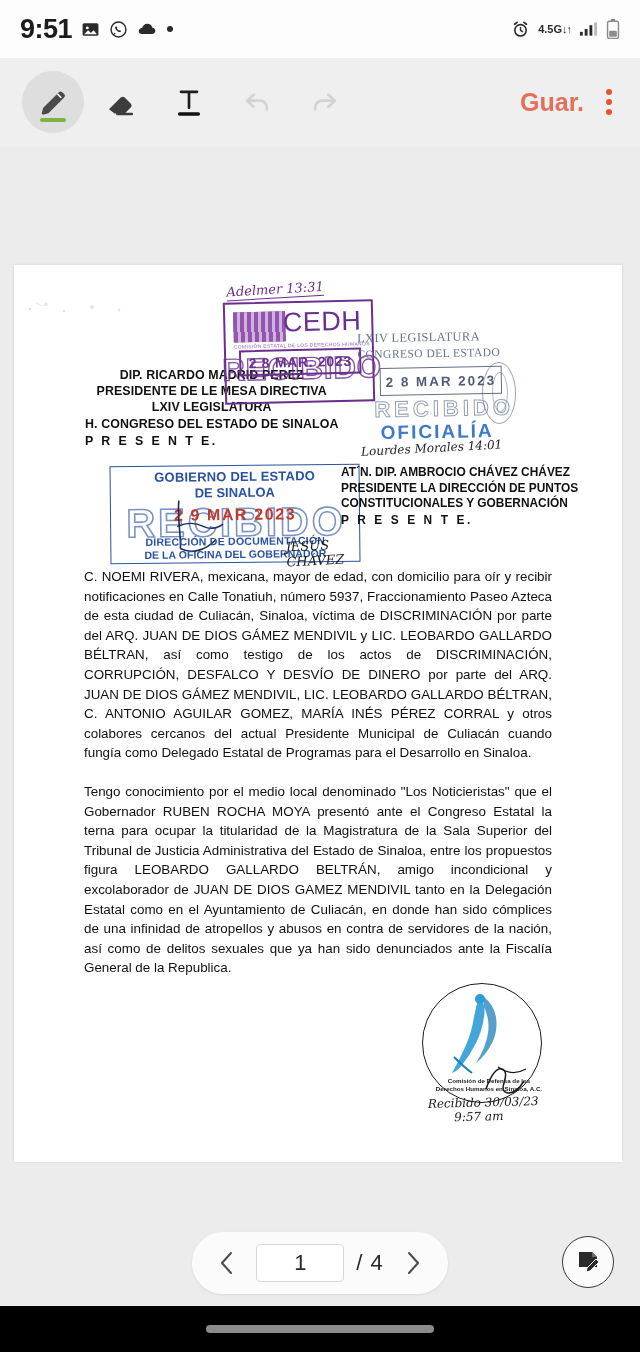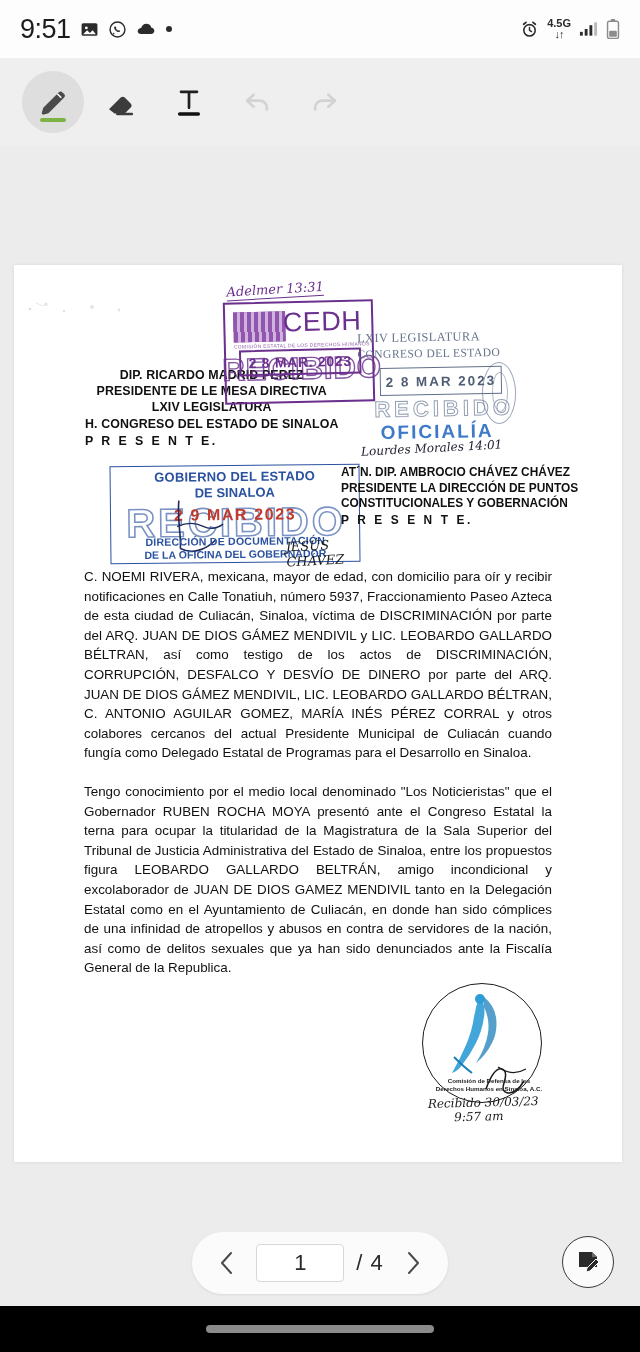--- a/index.html
+++ b/index.html
@@ -12,25 +12,25 @@
   .screen { position: relative; width: 640px; height: 1352px; background: #ececec; }
 
   
   .statusbar {
     position: absolute; top: 0; left: 0; width: 640px; height: 58px;
     background: #fdfdfd;
     display: flex; align-items: center; justify-content: space-between;
     padding: 0 20px;
   }
   .sb-left { display: flex; align-items: center; gap: 9px; }
-  .sb-clock { font-size: 27px; font-weight: 400; color: #1c1c1c; letter-spacing: -0.5px; }
+  .sb-clock { font-size: 27px; font-weight: 700; color: #1c1c1c; letter-spacing: -0.5px; }
   .sb-right { display: flex; align-items: center; gap: 8px; }
   .sb-ico { display: inline-flex; align-items: center; justify-content: center; }
   .net-label { font-size: 11px; font-weight: 700; color: #2b2b2b; line-height: 1; }
-  .net-wrap { display: flex; flex-direction: column; align-items: center; }
+  .net-wrap { display: flex; flex-direction: row; align-items: center; }
   .net-arrows { font-size: 11px; line-height: 1; color: #2b2b2b; letter-spacing: -1px;}
 
   
   .toolbar {
     position: absolute; top: 58px; left: 0; width: 640px; height: 88px;
     background: #efefef;
     display: flex; align-items: center;
   }
   .tools { display: flex; align-items: center; gap: 6px; padding-left: 22px; }
   .tool {
@@ -364,20 +364,28 @@
             <path d="M9.5 6.5L4.5 11l5 4.5" stroke="#9a9a9a" stroke-width="2" fill="none" stroke-linecap="round" stroke-linejoin="round"></path>
             <path d="M4.8 11h9.4a5.2 5.2 0 015.2 5.2v1.4" stroke="#9a9a9a" stroke-width="2" fill="none" stroke-linecap="round"></path>
           </svg>
       </button>
       <button class="tool dim">
         <svg width="32" height="32" viewBox="0 0 24 24">
             <path d="M14.5 6.5l5 4.5-5 4.5" stroke="#9a9a9a" stroke-width="2" fill="none" stroke-linecap="round" stroke-linejoin="round"></path>
             <path d="M19.2 11H9.8A5.2 5.2 0 004.6 16.2v1.4" stroke="#9a9a9a" stroke-width="2" fill="none" stroke-linecap="round"></path>
           </svg>
       </button>
+    </div>
+    <div class="toolbar-right">
+      <button class="save-btn">Guar.</button>
+      <button class="kebab">
+          <i></i>
+          <i></i>
+          <i></i>
+        </button>
     </div>
   </div>
 
   <div class="viewer">
     <div class="page">
       <div class="doc">
 
         <svg class="specks" viewBox="0 0 110 22">
           <circle cx="6" cy="12" r="1.3" fill="#b9b9b9"></circle>
             <circle cx="22" cy="7" r="1.6" fill="#c4c4c4"></circle>

